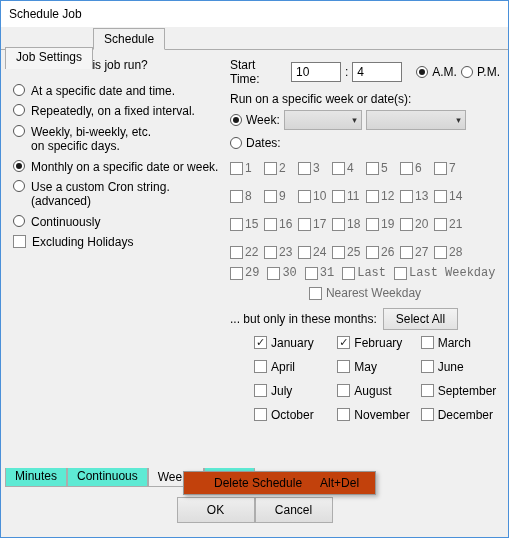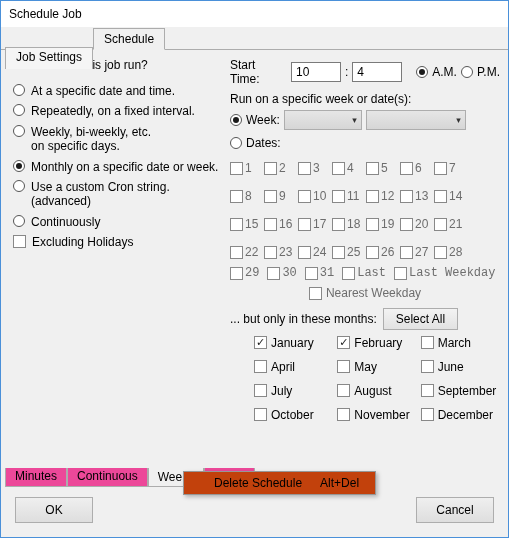--- a/index.html
+++ b/index.html
@@ -202,41 +202,41 @@
     border-top: none;
     background: #f0f0f0;
     margin-right: 0;
     position: relative;
   }
   .btab.active {
     background: #f0f0f0;
     z-index: 2;
   }
   .btab:not(.active) {
-    background: #ec4899;
+    background: #5eead4;
     padding-top: 1px;
     padding-bottom: 1px;
   }
   .context-menu {
     position: absolute;
     left: 182px;
     top: 470px;
     background: #c2410c;
     border: 1px solid #979797;
     box-shadow: 2px 2px 4px rgba(0,0,0,.25);
     z-index: 100;
   }
   .context-menu-item {
     padding: 4px 16px 4px 30px;
     display: flex;
     gap: 18px;
   }
   .button-row {
     display: flex;
-    justify-content: space-between;
+    justify-content: center;
     padding: 10px 14px 14px 14px;
   }
   .bigbtn {
     width: 78px;
     height: 26px;
     border: 1px solid #adadad;
     background: linear-gradient(#efefef,#dedede);
     display: flex;
     align-items: center;
     justify-content: center;

